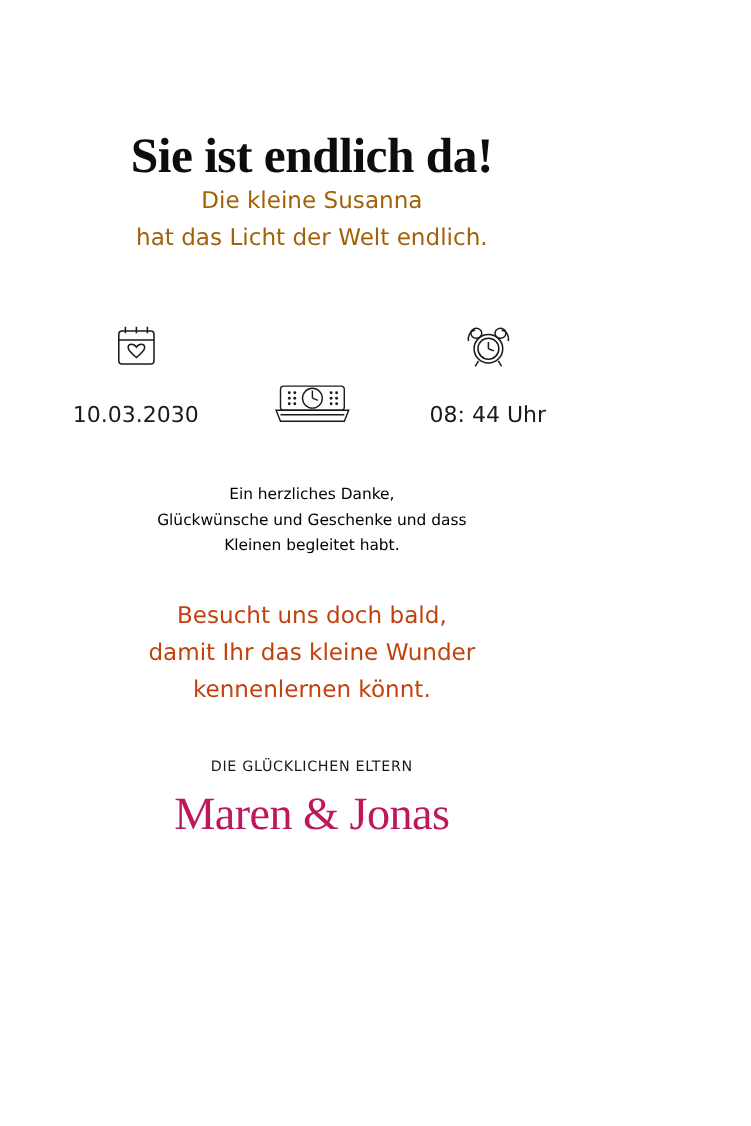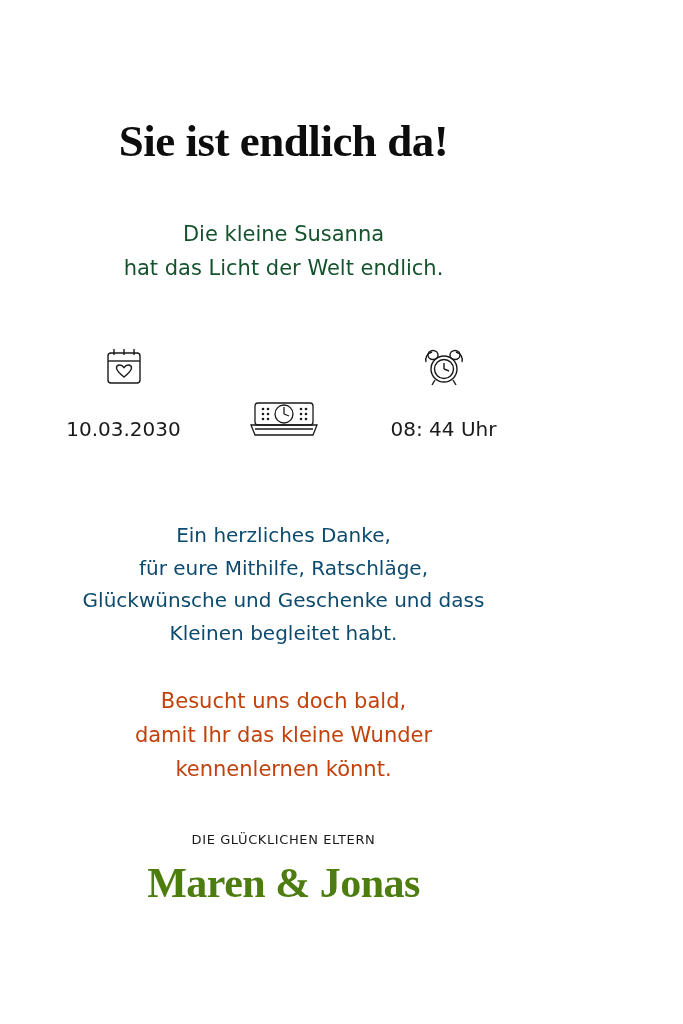--- a/index.html
+++ b/index.html
@@ -31,27 +31,26 @@
     font-family: "Liberation Serif", serif;
     font-weight: 700;
     font-size: 45px;
     letter-spacing: -0.5px;
     color: #0d0d0d;
     text-align: center;
     line-height: 1.05;
   }
 
   .intro {
-    margin-top: 52px;
     font-family: "DejaVu Sans", sans-serif;
     font-size: 21px;
     font-weight: 400;
     line-height: 1.62;
     text-align: center;
-    color: #14532d;
+    color: #a16207;
   }
   .intro div { white-space: nowrap; }
 
   .facts {
     margin-top: 58px;
     width: 470px;
     display: flex;
     justify-content: space-between;
     align-items: flex-end;
   }
@@ -70,25 +69,25 @@
   .fact-label {
     margin-top: 26px;
     font-size: 20px;
     font-family: "DejaVu Sans", sans-serif;
     color: #1a1a1a;
     text-align: center;
     white-space: nowrap;
   }
 
   .thanks {
-    margin-top: 78px;
-    font-size: 20px;
+    margin-top: 50px;
+    font-size: 14px;
     line-height: 1.63;
     text-align: center;
-    color: #0c4a6e;
+    color: #000000;
   }
   .thanks div { white-space: nowrap; }
 
   .visit {
     margin-top: 34px;
     font-size: 21px;
     line-height: 1.63;
     text-align: center;
     color: #c2410c;
   }
@@ -98,24 +97,24 @@
     margin-top: 46px;
     font-size: 13px;
     letter-spacing: 0.6px;
     text-align: center;
     color: #1a1a1a;
   }
 
   .parents-names {
     margin-top: 12px;
     font-family: "Liberation Serif", serif;
-    font-weight: 700;
+    font-weight: 400;
     font-size: 42px;
     letter-spacing: -0.5px;
-    color: #4d7c0f;
+    color: #be185d;
     text-align: center;
   }
 
   svg { display: block; }
 </style>
 </head>
 <body>
 
 <div class="card">
 
@@ -182,21 +181,20 @@
           <line x1="24" y1="26" x2="29" y2="28"></line>
         </svg>
       </div>
       <div class="fact-label">08: 44 Uhr</div>
     </div>
 
   </div>
 
   <div class="thanks">
     <div>Ein herzliches Danke,</div>
-    <div>für eure Mithilfe, Ratschläge,</div>
     <div>Glückwünsche und Geschenke und dass</div>
     <div>Kleinen begleitet habt.</div>
   </div>
 
   <div class="visit">
     <div>Besucht uns doch bald,</div>
     <div>damit Ihr das kleine Wunder</div>
     <div>kennenlernen könnt.</div>
   </div>
 

